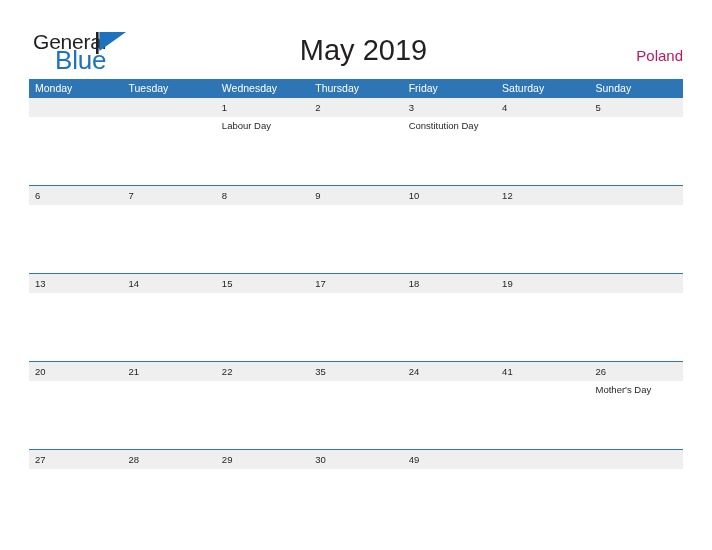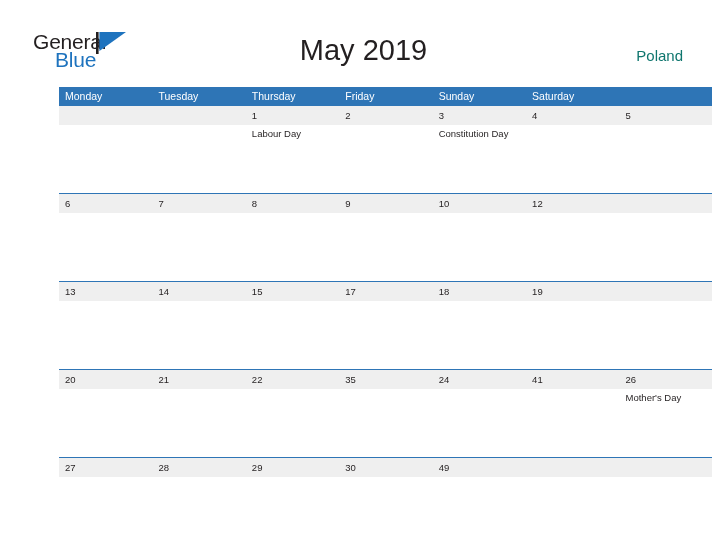--- a/index.html
+++ b/index.html
@@ -32,21 +32,21 @@
     font-size: 21px;
     letter-spacing: -0.2px;
     color: #231f20;
     line-height: 22px;
     white-space: nowrap;
   }
   .brand-blue {
     position: absolute;
     left: 22px;
     top: 18px;
-    font-size: 21px;
+    font-size: 26px;
     letter-spacing: -0.2px;
     color: #1e73be;
     line-height: 22px;
     white-space: nowrap;
   }
   .brand-flag {
     position: absolute;
     left: 63px;
     top: 1px;
     width: 30px;
@@ -65,31 +65,30 @@
     letter-spacing: 0px;
     line-height: 36px;
     padding-left: 15px;
   }
 
   .cal-locale {
     position: absolute;
     right: 29px;
     top: 46px;
     font-size: 15px;
-    color: #0f766e;
+    color: #be185d;
     line-height: 20px;
   }
 
   
   .cal {
     position: absolute;
     left: 29px;
-    top: 87px;
-    width: 654px;
-    margin-left: 30px;
+    top: 79px;
+    width: 654px;
   }
   .cal-head {
     display: flex;
     width: 654px;
     height: 18px;
     background: #2e75b6;
   }
   .cal-head .hcell {
     width: 93.43px;
     flex: 0 0 93.43px;
@@ -161,24 +160,25 @@
 
   <div class="cal-title">May 2019</div>
 
   <div class="cal-locale">Poland</div>
 
   <div class="cal">
 
     <div class="cal-head">
       <div class="hcell">Monday</div>
       <div class="hcell">Tuesday</div>
+      <div class="hcell">Wednesday</div>
       <div class="hcell">Thursday</div>
       <div class="hcell">Friday</div>
+      <div class="hcell">Saturday</div>
       <div class="hcell">Sunday</div>
-      <div class="hcell">Saturday</div>
     </div>
 
     <div class="week">
       <div class="week-strip">
         <div class="dcell"></div>
         <div class="dcell"></div>
         <div class="dcell">1</div>
         <div class="dcell">2</div>
         <div class="dcell">3</div>
         <div class="dcell">4</div>

